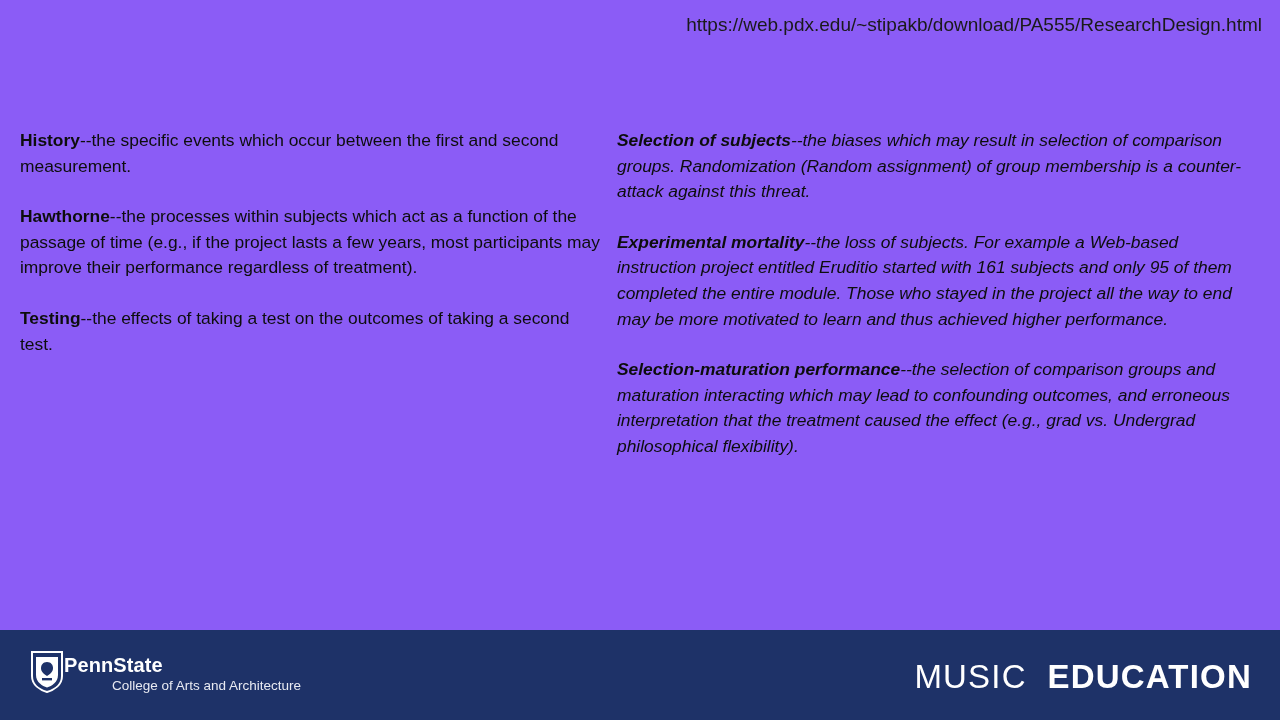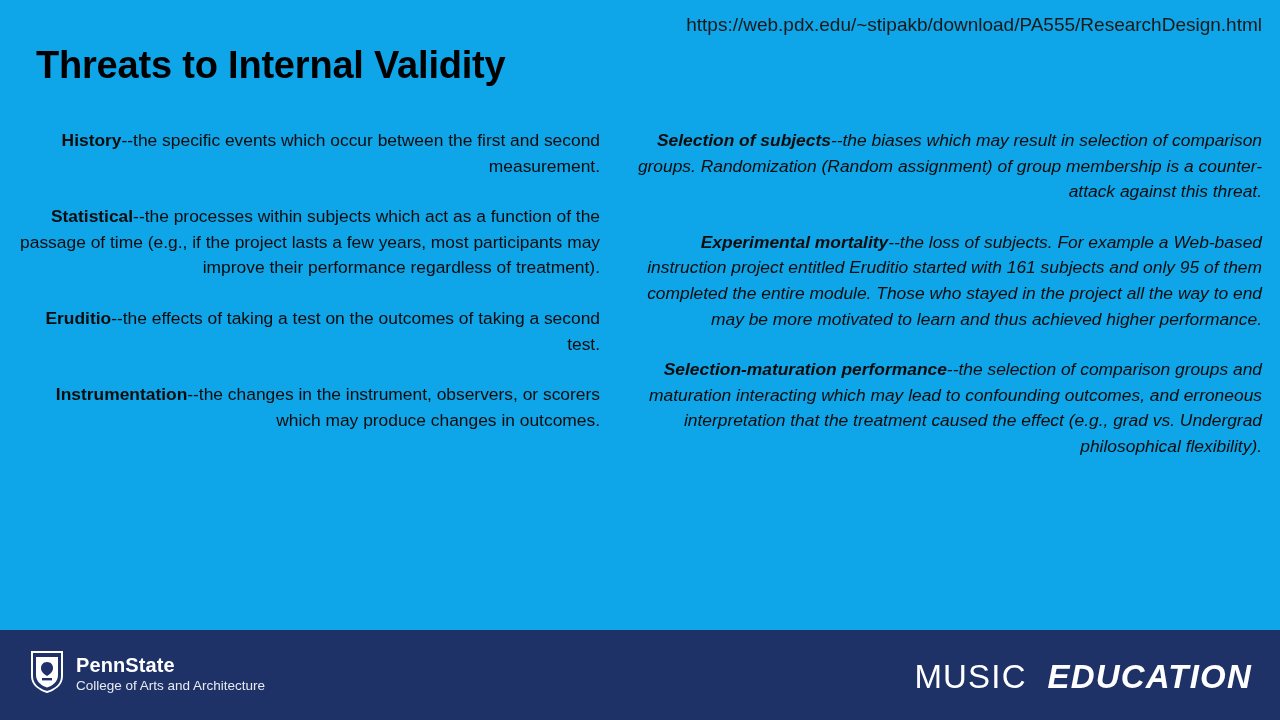--- a/index.html
+++ b/index.html
@@ -12,21 +12,21 @@
     background: #ffffff;
     font-family: "Liberation Sans", sans-serif;
     overflow: hidden;
     position: relative;
   }
   .slide {
     position: absolute;
     left: 0; top: 0;
     width: 1280px;
     height: 720px;
-    background: #0ea5e9;
+    background: #8b5cf6;
   }
   .source-url {
     position: absolute;
     right: 18px;
     top: 14px;
     font-size: 19px;
     color: #1a1a1a;
     font-family: "Liberation Sans", sans-serif;
     white-space: nowrap;
   }
@@ -57,40 +57,39 @@
   .col-right {
     left: 617px;
     width: 645px;
     font-style: italic;
   }
   .para {
     font-size: 17.4px;
     line-height: 25.6px;
     color: #0d0d0d;
     margin: 0 0 25px 0;
-    text-align: right;
+    text-align: left;
   }
   .para b {
     font-weight: bold;
   }
   .footer {
     position: absolute;
     left: 0;
     bottom: 0;
     width: 1280px;
     height: 90px;
     background: #1e3268;
   }
   .footer-left {
     position: absolute;
     left: 30px;
     top: 20px;
     display: flex;
     align-items: center;
-    gap: 12px;
   }
   .shield {
     width: 34px;
     height: 44px;
   }
   .ps-text {
     display: flex;
     flex-direction: column;
     justify-content: center;
     line-height: 1.05;
@@ -98,54 +97,52 @@
   .ps-name {
     color: #ffffff;
     font-size: 20px;
     font-weight: bold;
     letter-spacing: 0.1px;
   }
   .ps-unit {
     color: #e8eaf2;
     font-size: 13.5px;
     margin-top: 3px;
+    margin-left: 48px;
   }
   .footer-right {
     position: absolute;
     right: 28px;
     top: 28px;
     color: #ffffff;
     font-size: 33px;
     letter-spacing: 1.2px;
     white-space: nowrap;
   }
   .footer-right .light {
     font-weight: 300;
   }
   .footer-right .bold {
     font-weight: bold;
-    font-style: italic;
   }
 </style>
 </head>
 <body>
 
 <div class="slide">
 
   <div class="source-url">https://web.pdx.edu/~stipakb/download/PA555/ResearchDesign.html</div>
 
-  <div class="slide-title">Threats to Internal Validity</div>
 
   <div class="columns">
 
     <div class="col col-left">
       <p class="para"><b>History</b><span>--the specific events which occur between the first and second measurement.</span></p>
-      <p class="para"><b>Statistical</b><span>--the processes within subjects which act as a function of the passage of time (e.g., if the project lasts a few years, most participants may improve their performance regardless of treatment).</span></p>
-      <p class="para"><b>Eruditio</b><span>--the effects of taking a test on the outcomes of taking a second test.</span></p>
-      <p class="para"><b>Instrumentation</b><span>--the changes in the instrument, observers, or scorers which may produce changes in outcomes.</span></p>
+      <p class="para"><b>Hawthorne</b><span>--the processes within subjects which act as a function of the passage of time (e.g., if the project lasts a few years, most participants may improve their performance regardless of treatment).</span></p>
+      <p class="para"><b>Testing</b><span>--the effects of taking a test on the outcomes of taking a second test.</span></p>
     </div>
 
     <div class="col col-right">
       <p class="para"><b>Selection of subjects</b><span>--the biases which may result in selection of comparison groups. Randomization (Random assignment) of group membership is a counter-attack against this threat.</span></p>
       <p class="para"><b>Experimental mortality</b><span>--the loss of subjects. For example a Web-based instruction project entitled Eruditio started with 161 subjects and only 95 of them completed the entire module. Those who stayed in the project all the way to end may be more motivated to learn and thus achieved higher performance.</span></p>
       <p class="para"><b>Selection-maturation performance</b><span>--the selection of comparison groups and maturation interacting which may lead to confounding outcomes, and erroneous interpretation that the treatment caused the effect (e.g., grad vs. Undergrad philosophical flexibility).</span></p>
     </div>
 
   </div>
 

